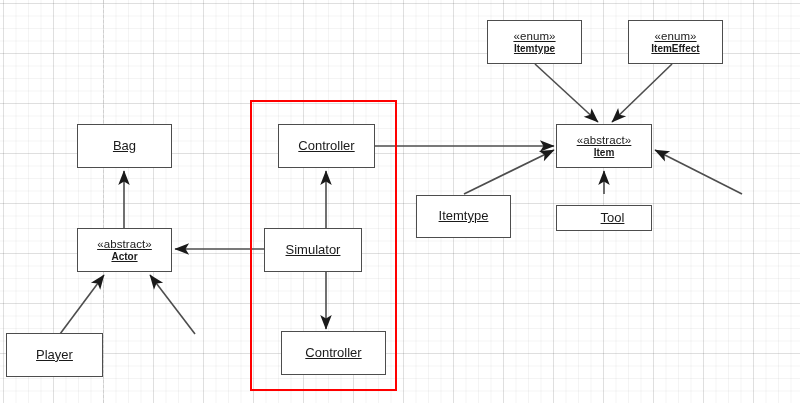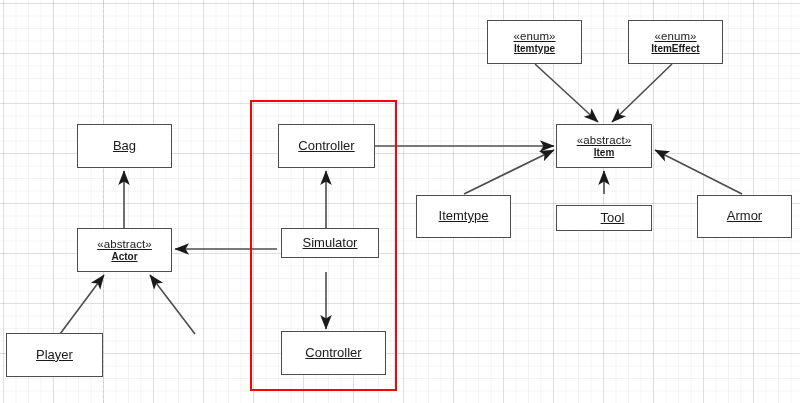--- a/index.html
+++ b/index.html
@@ -118,21 +118,21 @@
 
   <div class="uml-node" style="left:6px; top:333px; width:97px; height:44px;">
     <div class="cname">Player</div>
   </div>
 
 
   <div class="uml-node" style="left:278px; top:124px; width:97px; height:44px;">
     <div class="cname">Controller</div>
   </div>
 
-  <div class="uml-node" style="left:281px; top:228px; width:98px; height:30px;">
+  <div class="uml-node" style="left:264px; top:228px; width:98px; height:44px;">
     <div class="cname">Simulator</div>
   </div>
 
   <div class="uml-node" style="left:273px; top:331px; width:105px; height:44px;margin-left:8px;">
     <div class="cname">Controller</div>
   </div>
 
   <div class="uml-node has-stereotype" style="left:487px; top:20px; width:95px; height:44px;">
     <div class="stereotype">«enum»</div>
     <div class="cname">Itemtype</div>
@@ -149,17 +149,14 @@
   </div>
 
   <div class="uml-node" style="left:416px; top:195px; width:95px; height:43px;">
     <div class="cname">Itemtype</div>
   </div>
 
   <div class="uml-node" style="left:556px; top:205px; width:96px; height:26px;padding-left:17px;">
     <div class="cname">Tool</div>
   </div>
 
-  <div class="uml-node" style="left:697px; top:195px; width:95px; height:43px;">
-    <div class="cname">Armor</div>
-  </div>
 
 </div>
 
 </body></html>

